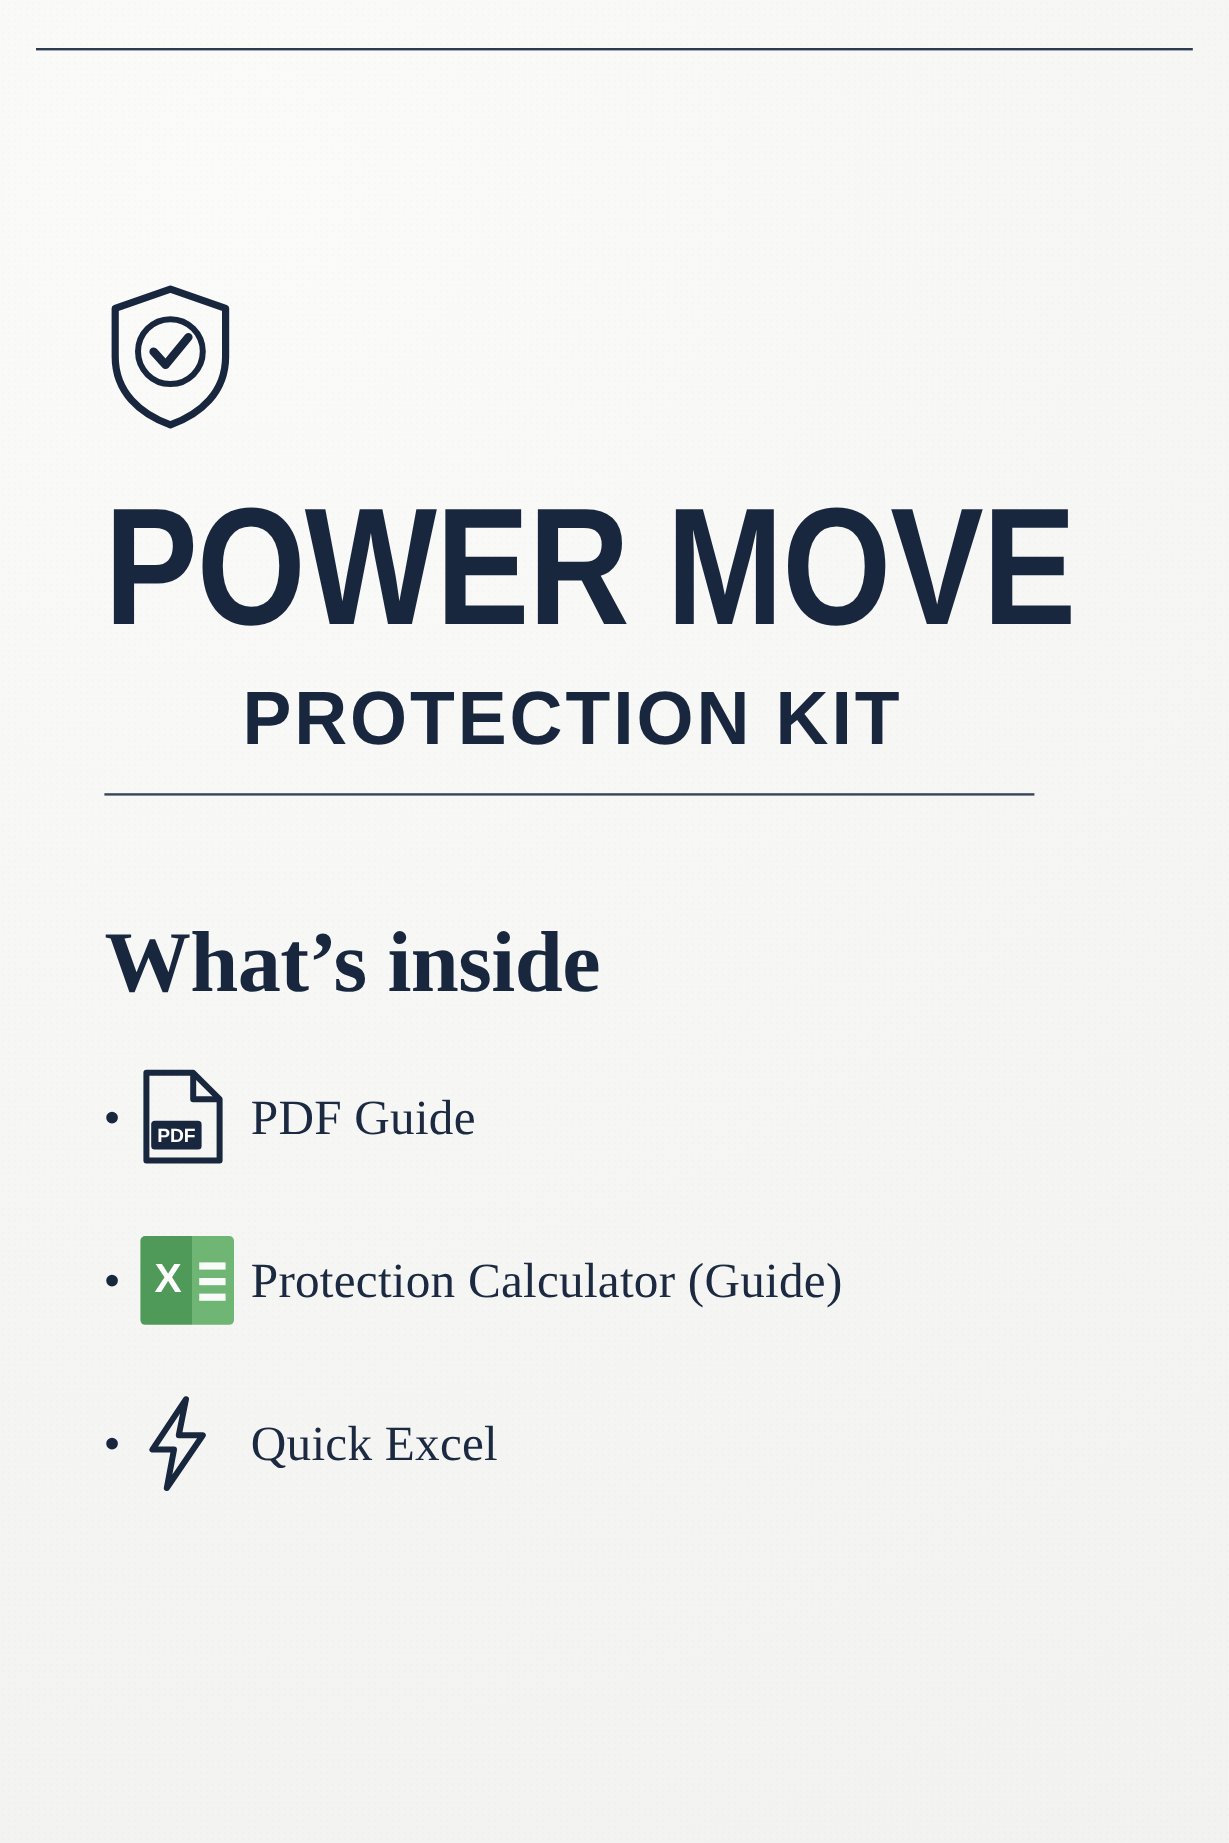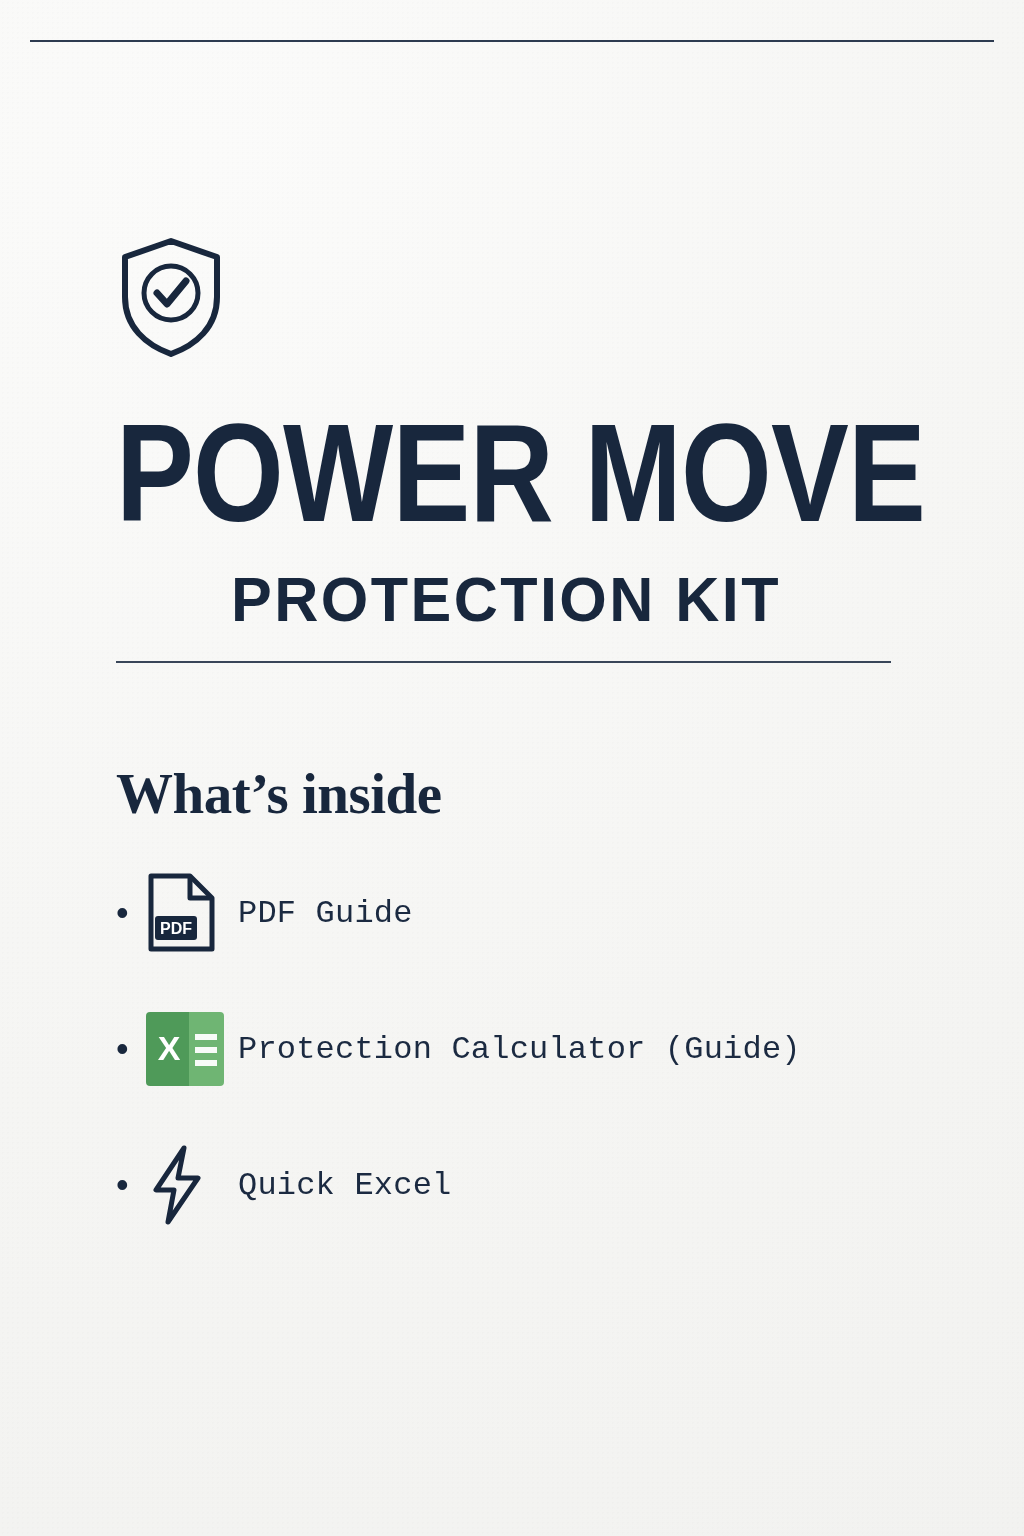--- a/index.html
+++ b/index.html
@@ -27,21 +27,21 @@
     position: absolute;
     top: 40px;
     left: 30px;
     right: 30px;
     height: 2px;
     background: #1b2a41;
     opacity: 0.92;
   }
   .content {
     position: absolute;
-    left: 116px;
+    left: 87px;
     top: 235px;
     width: 820px;
   }
   
   .shield-wrap {
     width: 110px;
     height: 125px;
   }
   .shield-wrap svg {
     display: block;
@@ -76,21 +76,21 @@
     margin-top: 26px;
     width: 775px;
     height: 2px;
     background: #18273d;
     opacity: 0.85;
   }
   .whats-inside {
     margin-top: 98px;
     font-family: "Liberation Serif", serif;
     font-weight: 700;
-    font-size: 57px;
+    font-size: 72px;
     letter-spacing: -0.5px;
     color: #18273d;
   }
   .items {
     margin-top: 52px;
     list-style: none;
     padding: 0;
   }
   .item {
     display: flex;
@@ -106,22 +106,22 @@
     text-align: left;
     flex: 0 0 auto;
   }
   .icon-box {
     width: 92px;
     flex: 0 0 auto;
     display: flex;
     justify-content: flex-start;
   }
   .item-label {
-    font-family: Liberation Mono, monospace;
-    font-size: 32px;
+    font-family: Liberation Serif, serif;
+    font-size: 41px;
     color: #1b2a41;
     letter-spacing: 0.2px;
     white-space: nowrap;
   }
   .excel-icon {
     width: 78px;
     height: 74px;
     position: relative;
   }
   .excel-left {

